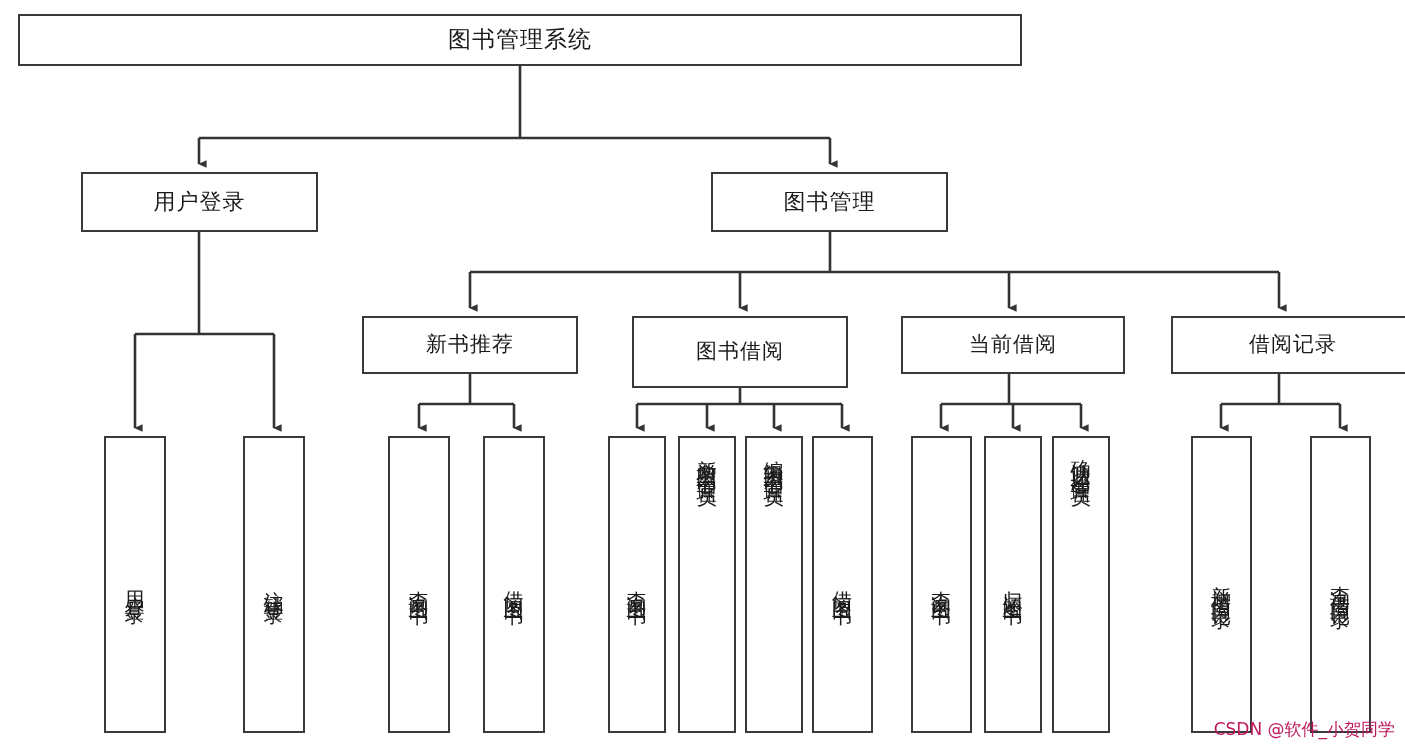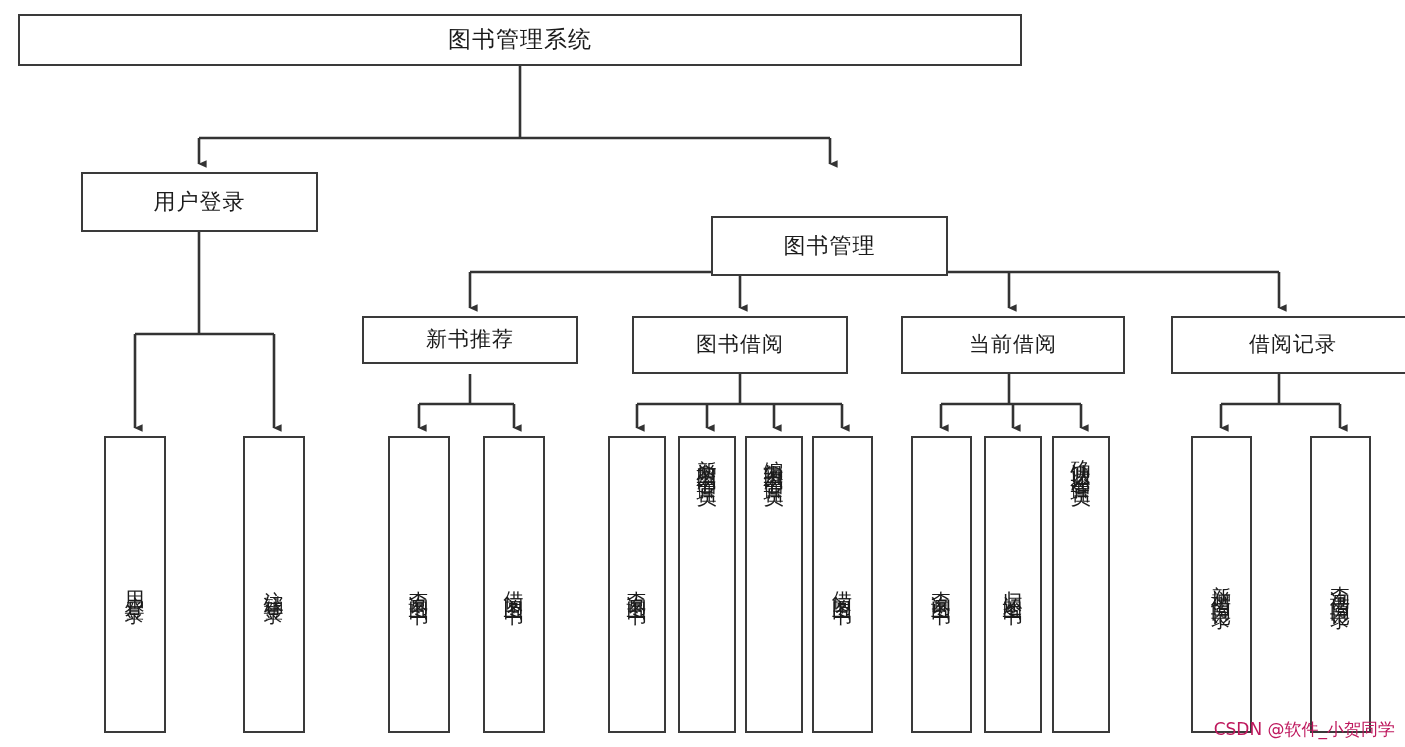--- a/index.html
+++ b/index.html
@@ -133,28 +133,28 @@
     </g>
   </svg>
 
   <div class="node root" style="left:18px; top:14px; width:1004px; height:52px;">
     <span class="node-label">图书管理系统</span>
   </div>
 
   <div class="node level2" style="left:81px; top:172px; width:237px; height:60px;">
     <span class="node-label">用户登录</span>
   </div>
-  <div class="node level2" style="left:711px; top:172px; width:237px; height:60px;margin-top:44px;">
+  <div class="node level2" style="left:711px; top:172px; width:237px; height:60px;">
     <span class="node-label">图书管理</span>
   </div>
 
-  <div class="node level3" style="left:362px; top:316px; width:216px; height:48px;">
+  <div class="node level3" style="left:362px; top:316px; width:216px; height:58px;">
     <span class="node-label">新书推荐</span>
   </div>
-  <div class="node level3" style="left:632px; top:316px; width:216px; height:58px;">
+  <div class="node level3" style="left:632px; top:316px; width:216px; height:72px;">
     <span class="node-label">图书借阅</span>
   </div>
   <div class="node level3" style="left:901px; top:316px; width:224px; height:58px;">
     <span class="node-label">当前借阅</span>
   </div>
   <div class="node level3" style="left:1171px; top:316px; width:244px; height:58px;">
     <span class="node-label">借阅记录</span>
   </div>
 
   <div class="node leaf centered" style="left:104px; top:436px; width:62px; height:297px;">

